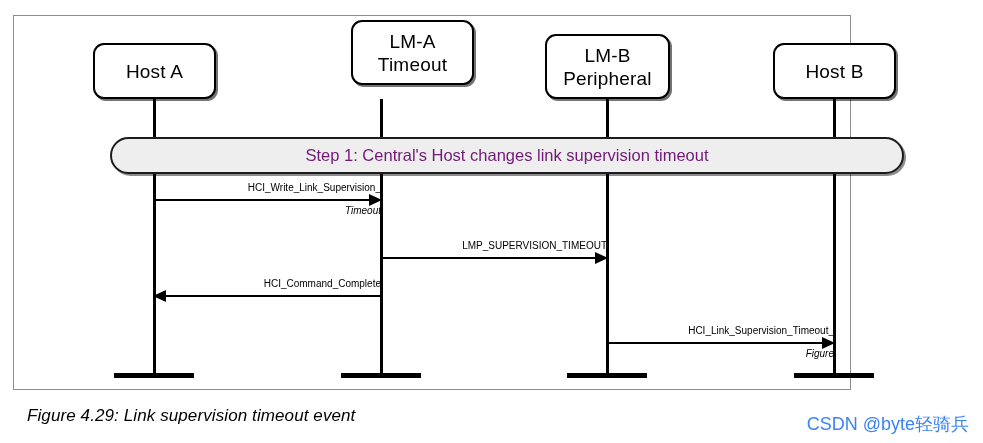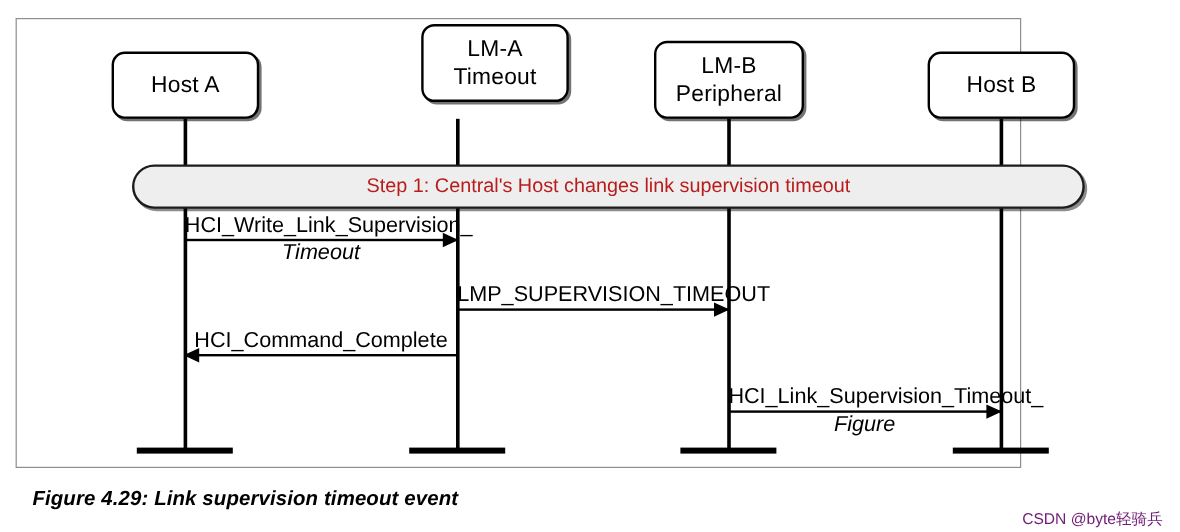--- a/index.html
+++ b/index.html
@@ -66,21 +66,21 @@
     width: 794px;
     height: 37px;
     box-sizing: border-box;
     border: 2.5px solid #1c1c1c;
     border-radius: 19px;
     background: #eeeeee;
     display: flex;
     align-items: center;
     justify-content: center;
     font-size: 16.5px;
-    color: #b91c1c;
+    color: #701a75;
     box-shadow: 2px 2px 0 rgba(0,0,0,0.45);
     z-index: 5;
   }
 
   
   .message { position: absolute; }
   .msg-line {
     position: absolute;
     left: 0;
     top: 0;
@@ -99,49 +99,49 @@
     right: -1px;
     border-left: 13px solid #000000;
   }
   .msg-head.left {
     left: -1px;
     border-right: 13px solid #000000;
   }
   .msg-label {
     position: absolute;
     width: 100%;
-    text-align: center;
-    font-size: 18px;
+    text-align: right;
+    font-size: 10px;
     line-height: 15px;
     color: #000000;
     white-space: nowrap;
   }
   .msg-label.above { bottom: 4px; }
   .msg-label.below { top: 4px; font-style: italic; }
 
   
   #figure-caption {
     position: absolute;
     left: 27px;
     top: 406px;
     font-size: 17px;
-    font-weight: bold;
+    font-weight: normal;
     font-style: italic;
     color: #000000;
     letter-spacing: .1px;
     white-space: nowrap;
   }
 
   
   #watermark {
     position: absolute;
     right: 14px;
-    top: 424px;
-    font-size: 13px;
-    color: #701a75;
+    top: 412px;
+    font-size: 18px;
+    color: #3b82f6;
     white-space: nowrap;
   }
 </style>
 </head>
 <body>
 
 <div id="figure-frame">
 
   <div class="participant" style="left:79px; top:27px; width:123px; height:56px;">
     <span class="pline">Host A</span>

